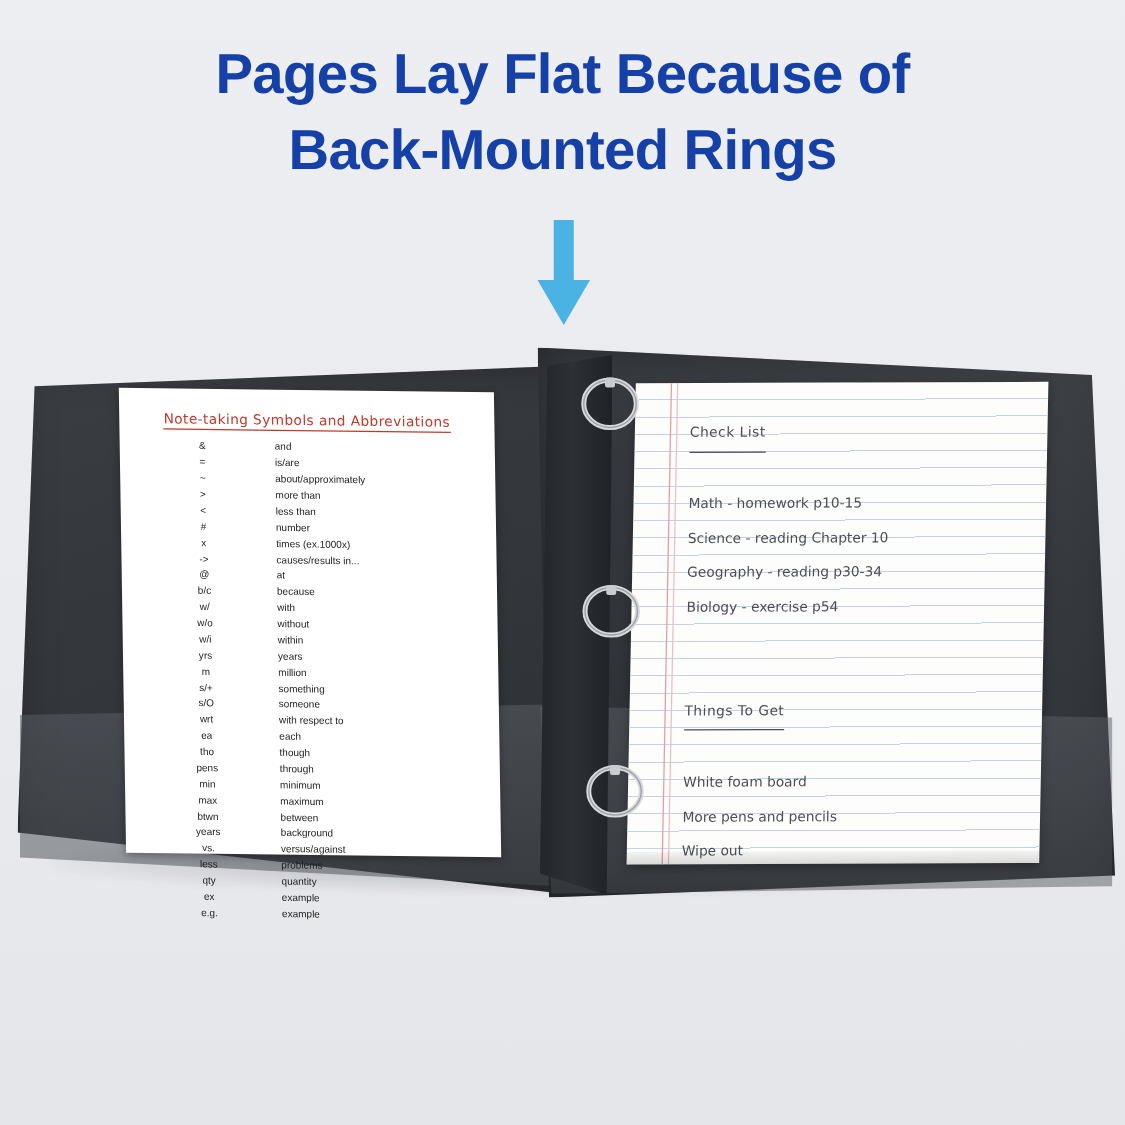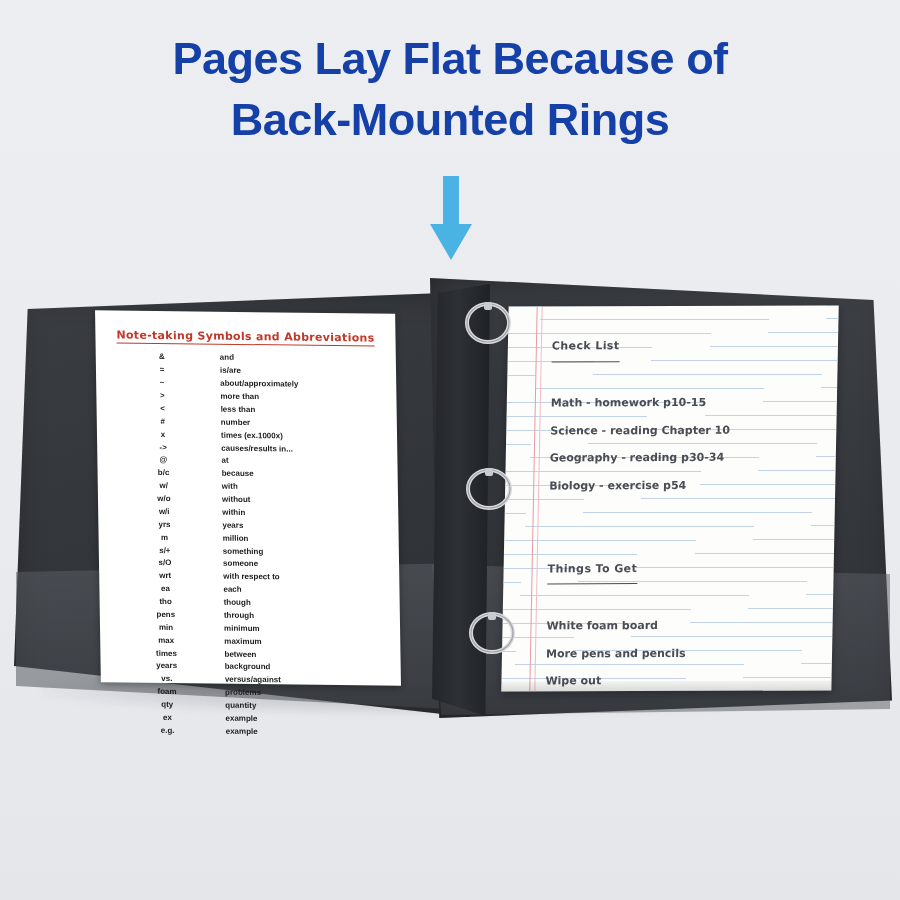--- a/index.html
+++ b/index.html
@@ -44,21 +44,20 @@
     height: 84px;
   }
 
   
   .binder {
     position: absolute;
     left: 0;
     top: 270px;
     width: 900px;
     height: 470px;
-    font-weight: bold;
   }
 
   
   .binder-shadow {
     position: absolute;
     left: 40px;
     top: 395px;
     width: 820px;
     height: 50px;
     background: radial-gradient(ellipse at 50% 50%, rgba(60,65,75,0.30) 0%, rgba(60,65,75,0.10) 55%, rgba(60,65,75,0) 75%);
@@ -359,33 +358,33 @@
             </tr>
             <tr>
               <td class="sym">min</td>
               <td class="mean">minimum</td>
             </tr>
             <tr>
               <td class="sym">max</td>
               <td class="mean">maximum</td>
             </tr>
             <tr>
-              <td class="sym">times</td>
+              <td class="sym">btwn</td>
               <td class="mean">between</td>
             </tr>
             <tr>
               <td class="sym">years</td>
               <td class="mean">background</td>
             </tr>
             <tr>
               <td class="sym">vs.</td>
               <td class="mean">versus/against</td>
             </tr>
             <tr>
-              <td class="sym">foam</td>
+              <td class="sym">less</td>
               <td class="mean">problems</td>
             </tr>
             <tr>
               <td class="sym">qty</td>
               <td class="mean">quantity</td>
             </tr>
             <tr>
               <td class="sym">ex</td>
               <td class="mean">example</td>
             </tr>

